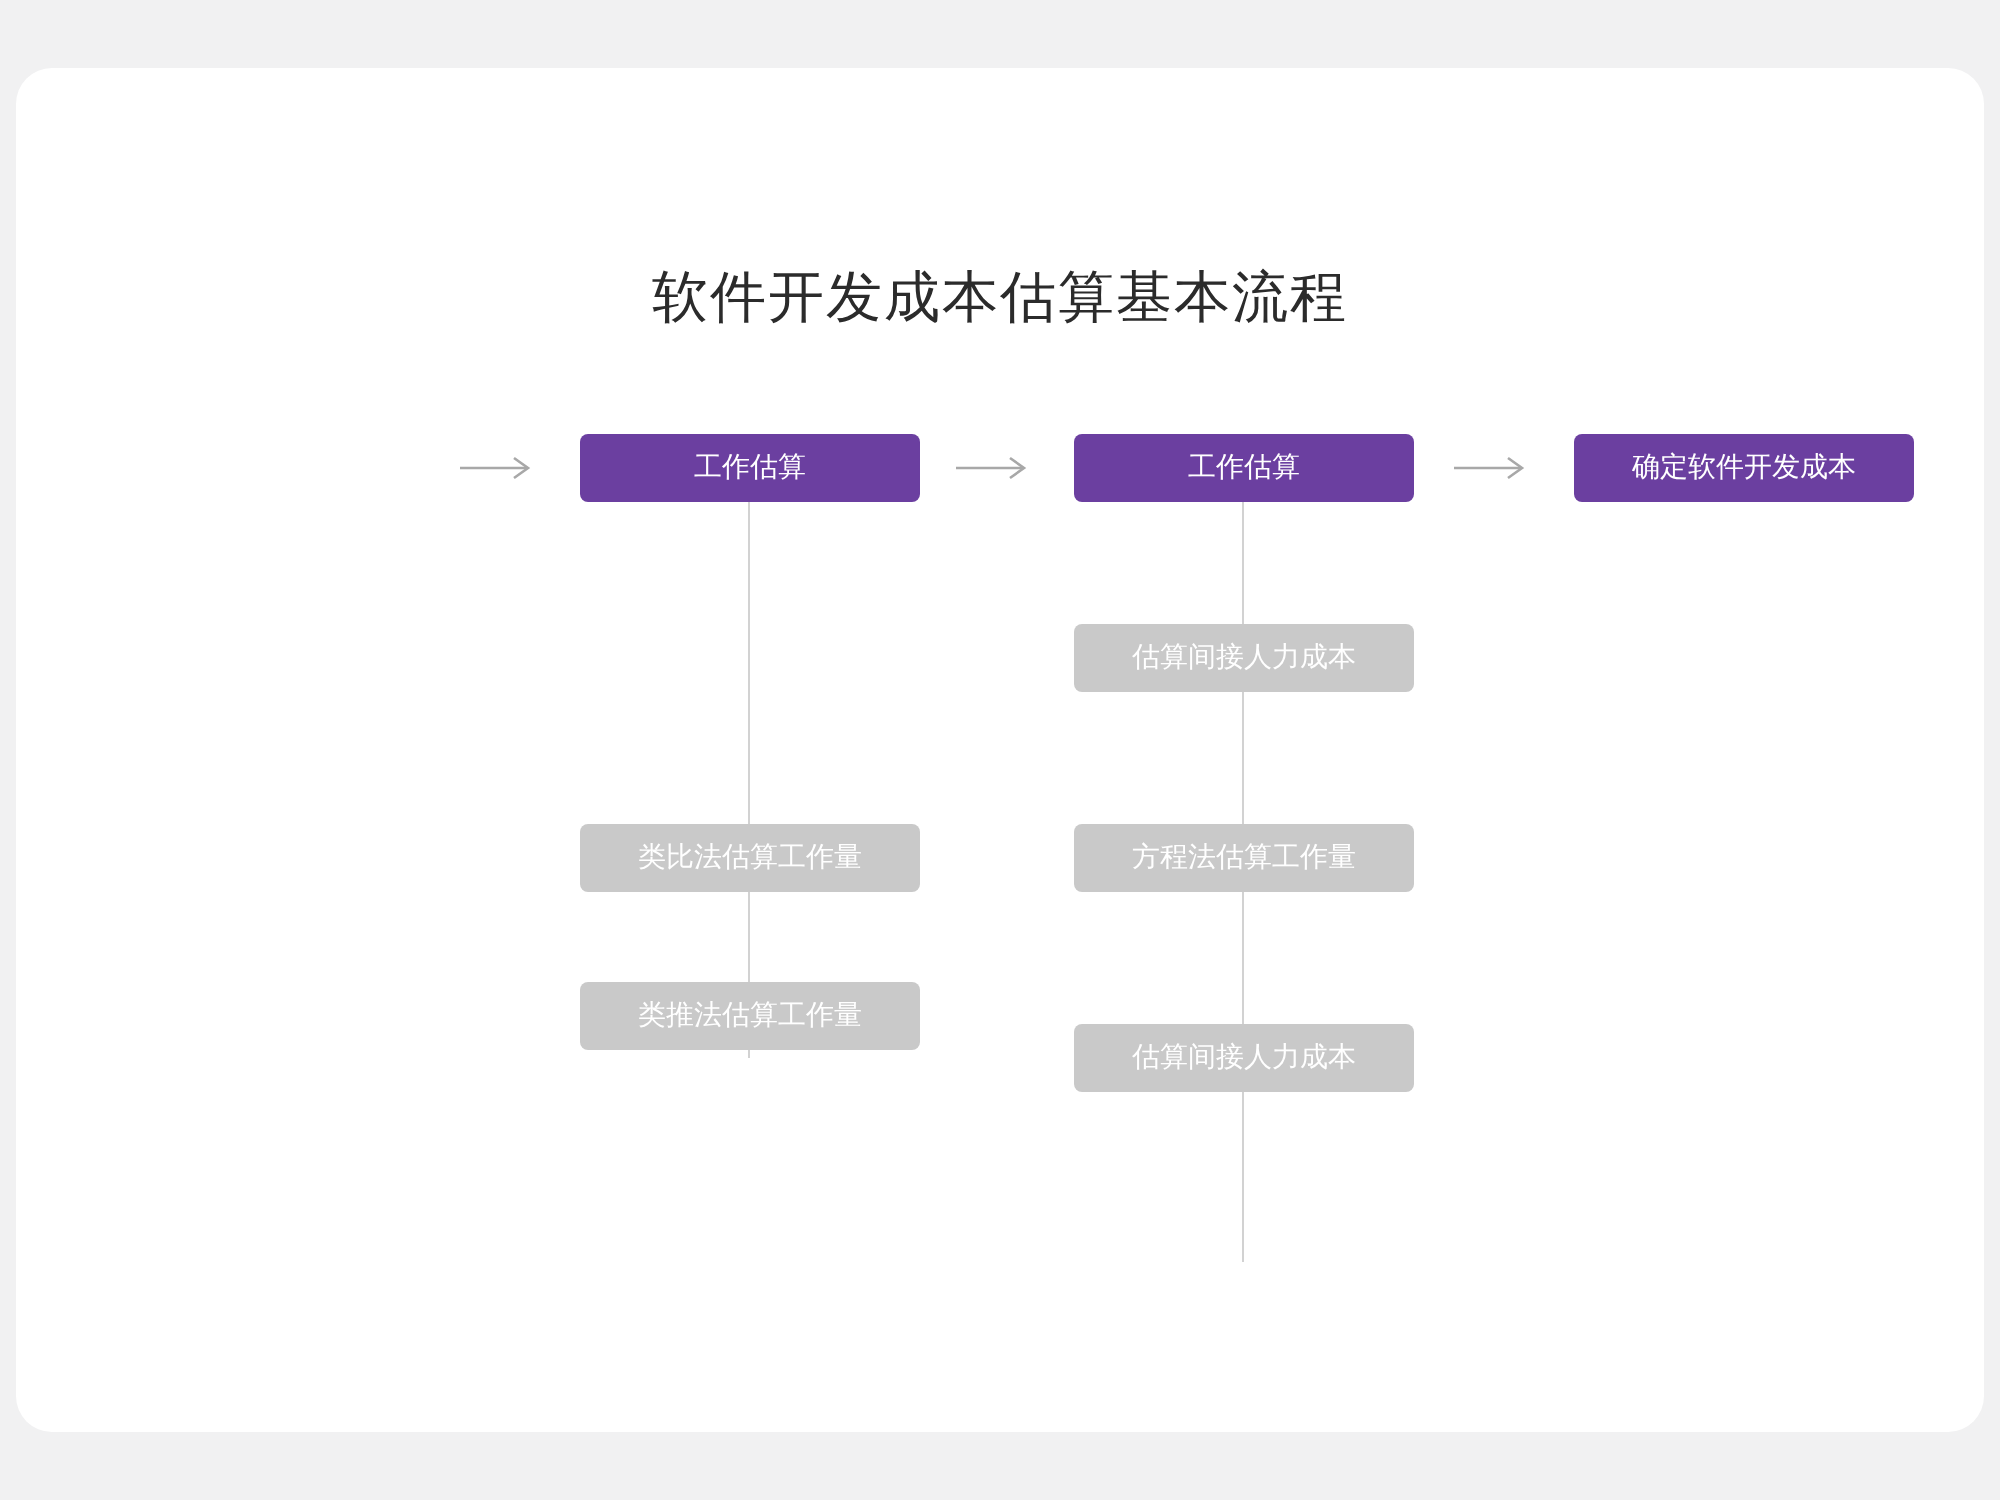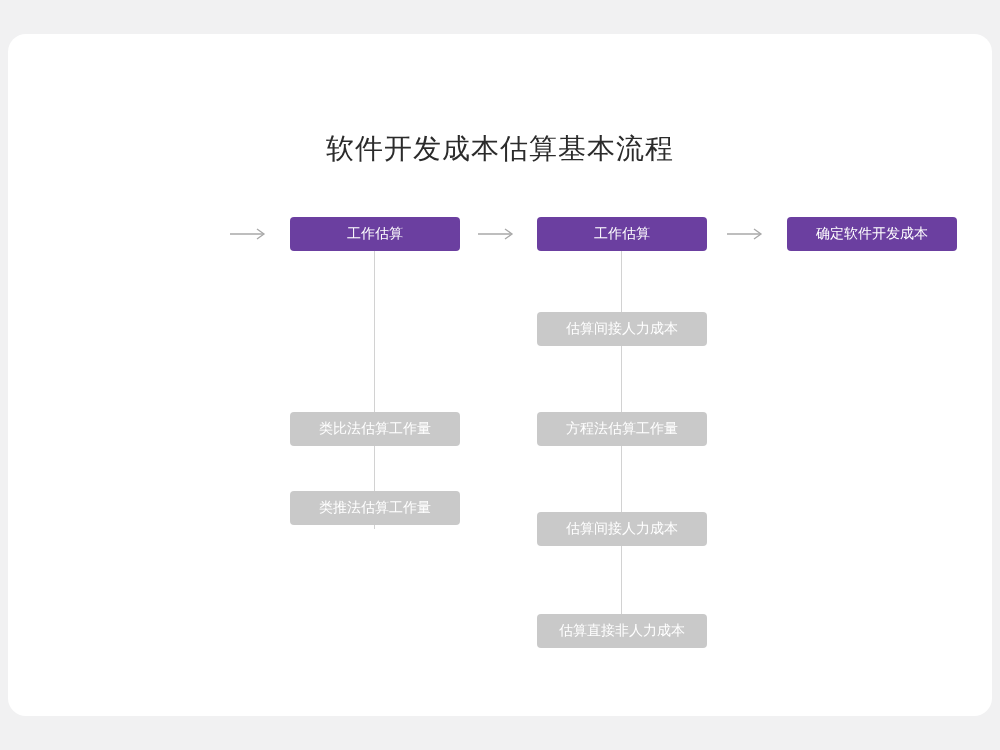--- a/index.html
+++ b/index.html
@@ -73,17 +73,14 @@
 
   <div class="node gray" style="left:537px;top:279px">
     <span>估算间接人力成本</span>
   </div>
   <div class="node gray" style="left:537px;top:379px">
     <span>方程法估算工作量</span>
   </div>
   <div class="node gray" style="left:537px;top:479px">
     <span>估算间接人力成本</span>
   </div>
-  <div class="node gray" style="left:537px;top:581px">
-    <span>估算直接非人力成本</span>
-  </div>
 
 </div>
 
 </body></html>

